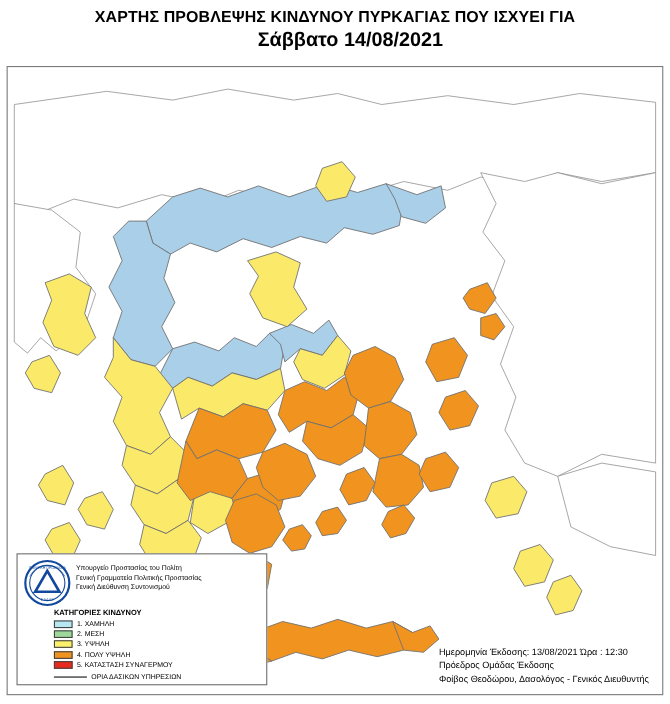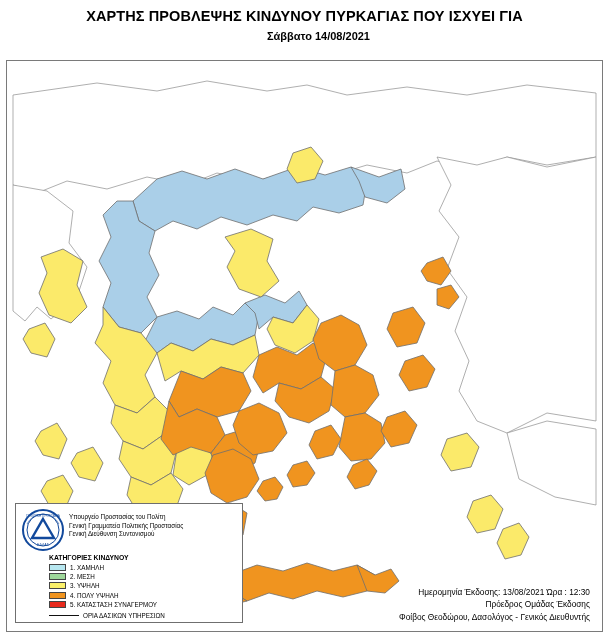--- a/index.html
+++ b/index.html
@@ -29,21 +29,21 @@
     text-align: center;
   }
   .title-line1 {
     font-size: 14.5px;
     font-weight: bold;
     letter-spacing: 0.1px;
     line-height: 20px;
     white-space: nowrap;
   }
   .title-line2 {
-    font-size: 11px;
+    font-size: 18px;
     font-weight: bold;
     line-height: 20px;
     padding-left: 28px;
   }
   
   .map-frame {
     position: absolute;
     top: 60px;
     left: 6px;
     width: 597px;
@@ -125,21 +125,20 @@
   .sep-line {
     width: 30px;
     height: 0;
     border-top: 1.4px solid #111;
   }
   
   .credits {
     position: absolute;
     right: 12px;
     bottom: 8px;
-    text-align: right;
     font-size: 8.3px;
     line-height: 12.5px;
   }
   .credits div { white-space: nowrap; }
 </style>
 </head>
 <body>
 
 <div class="page">
 

